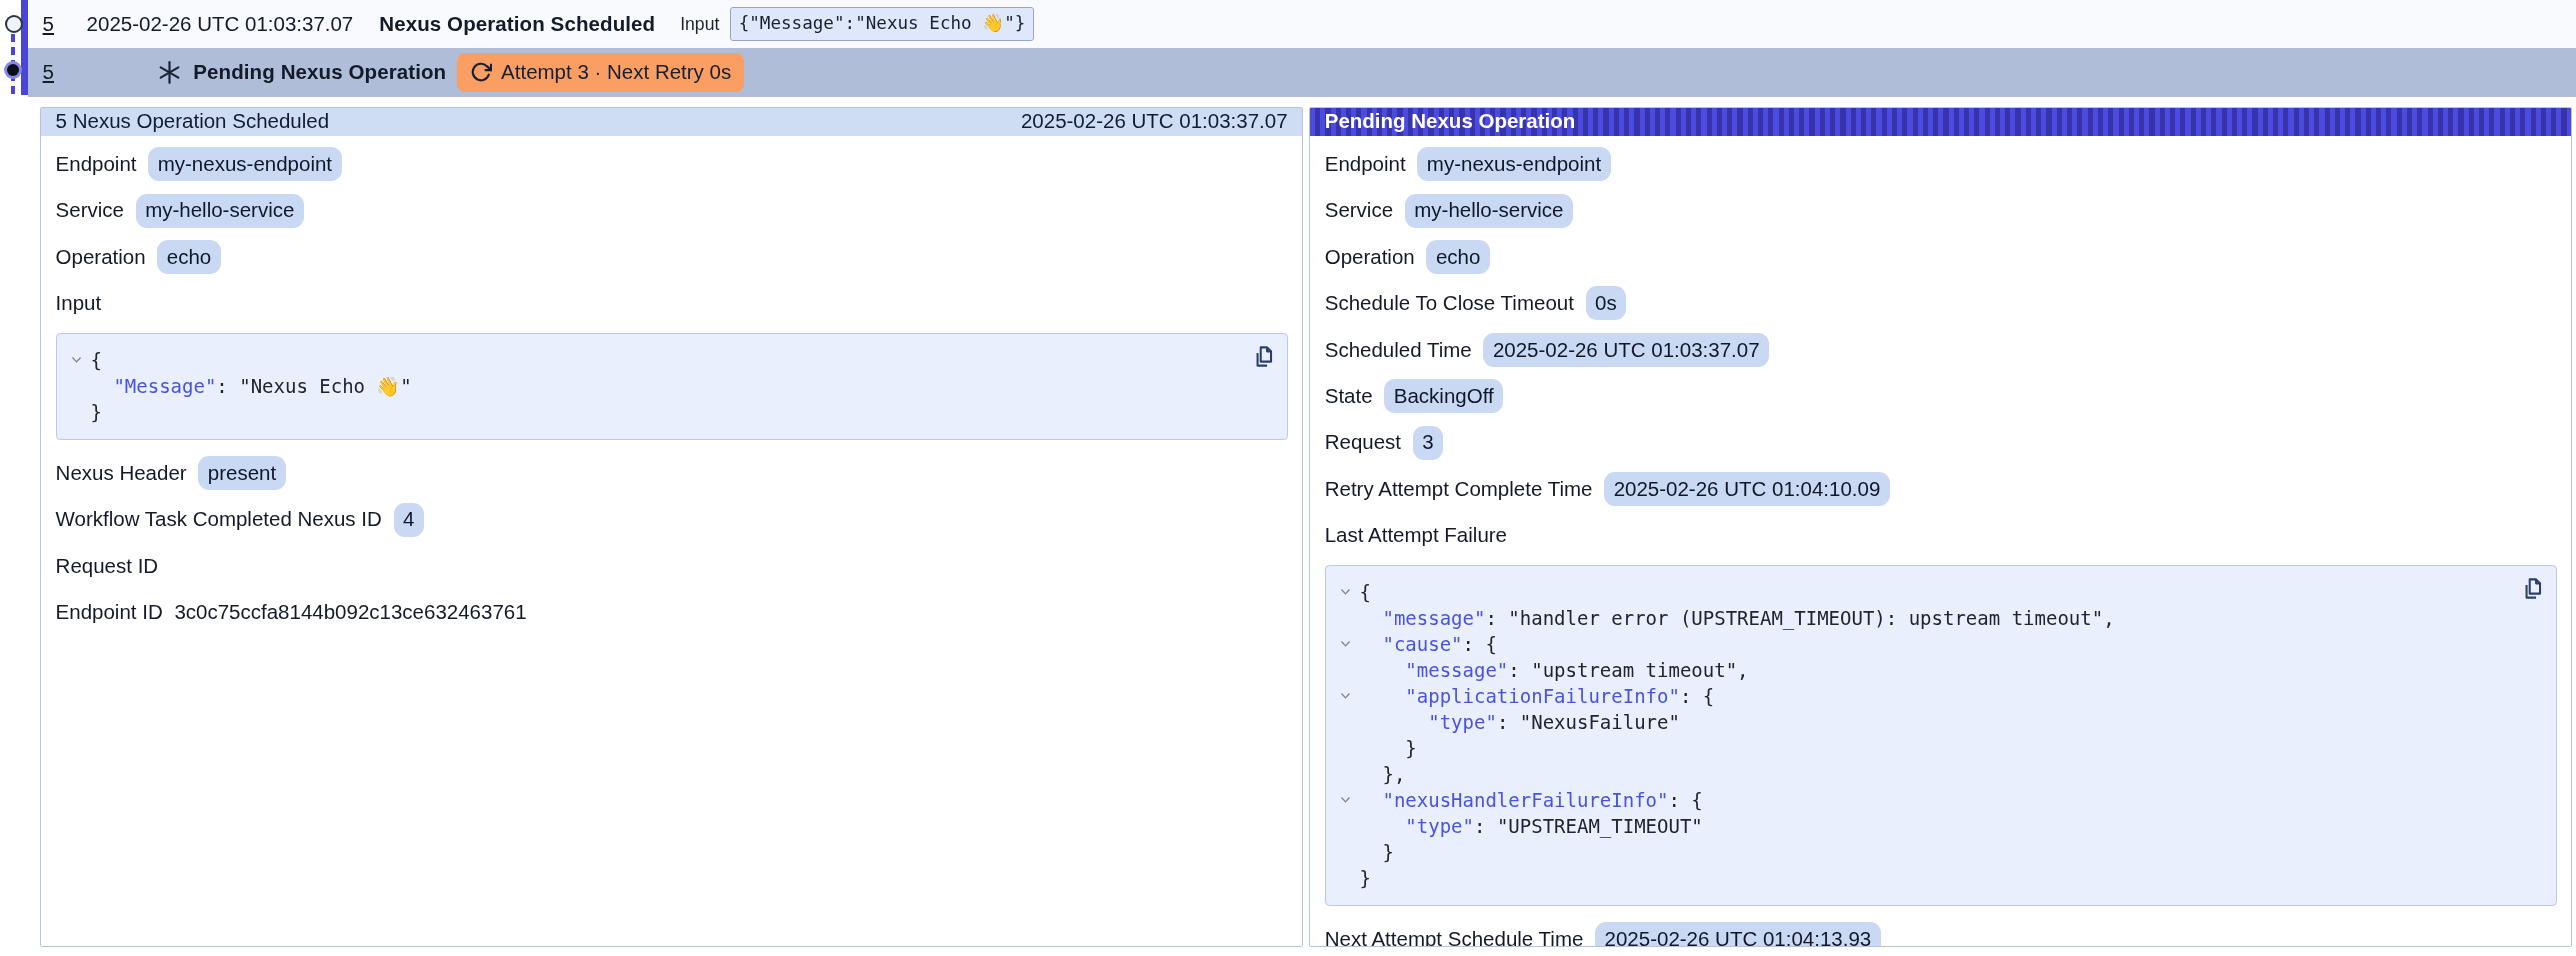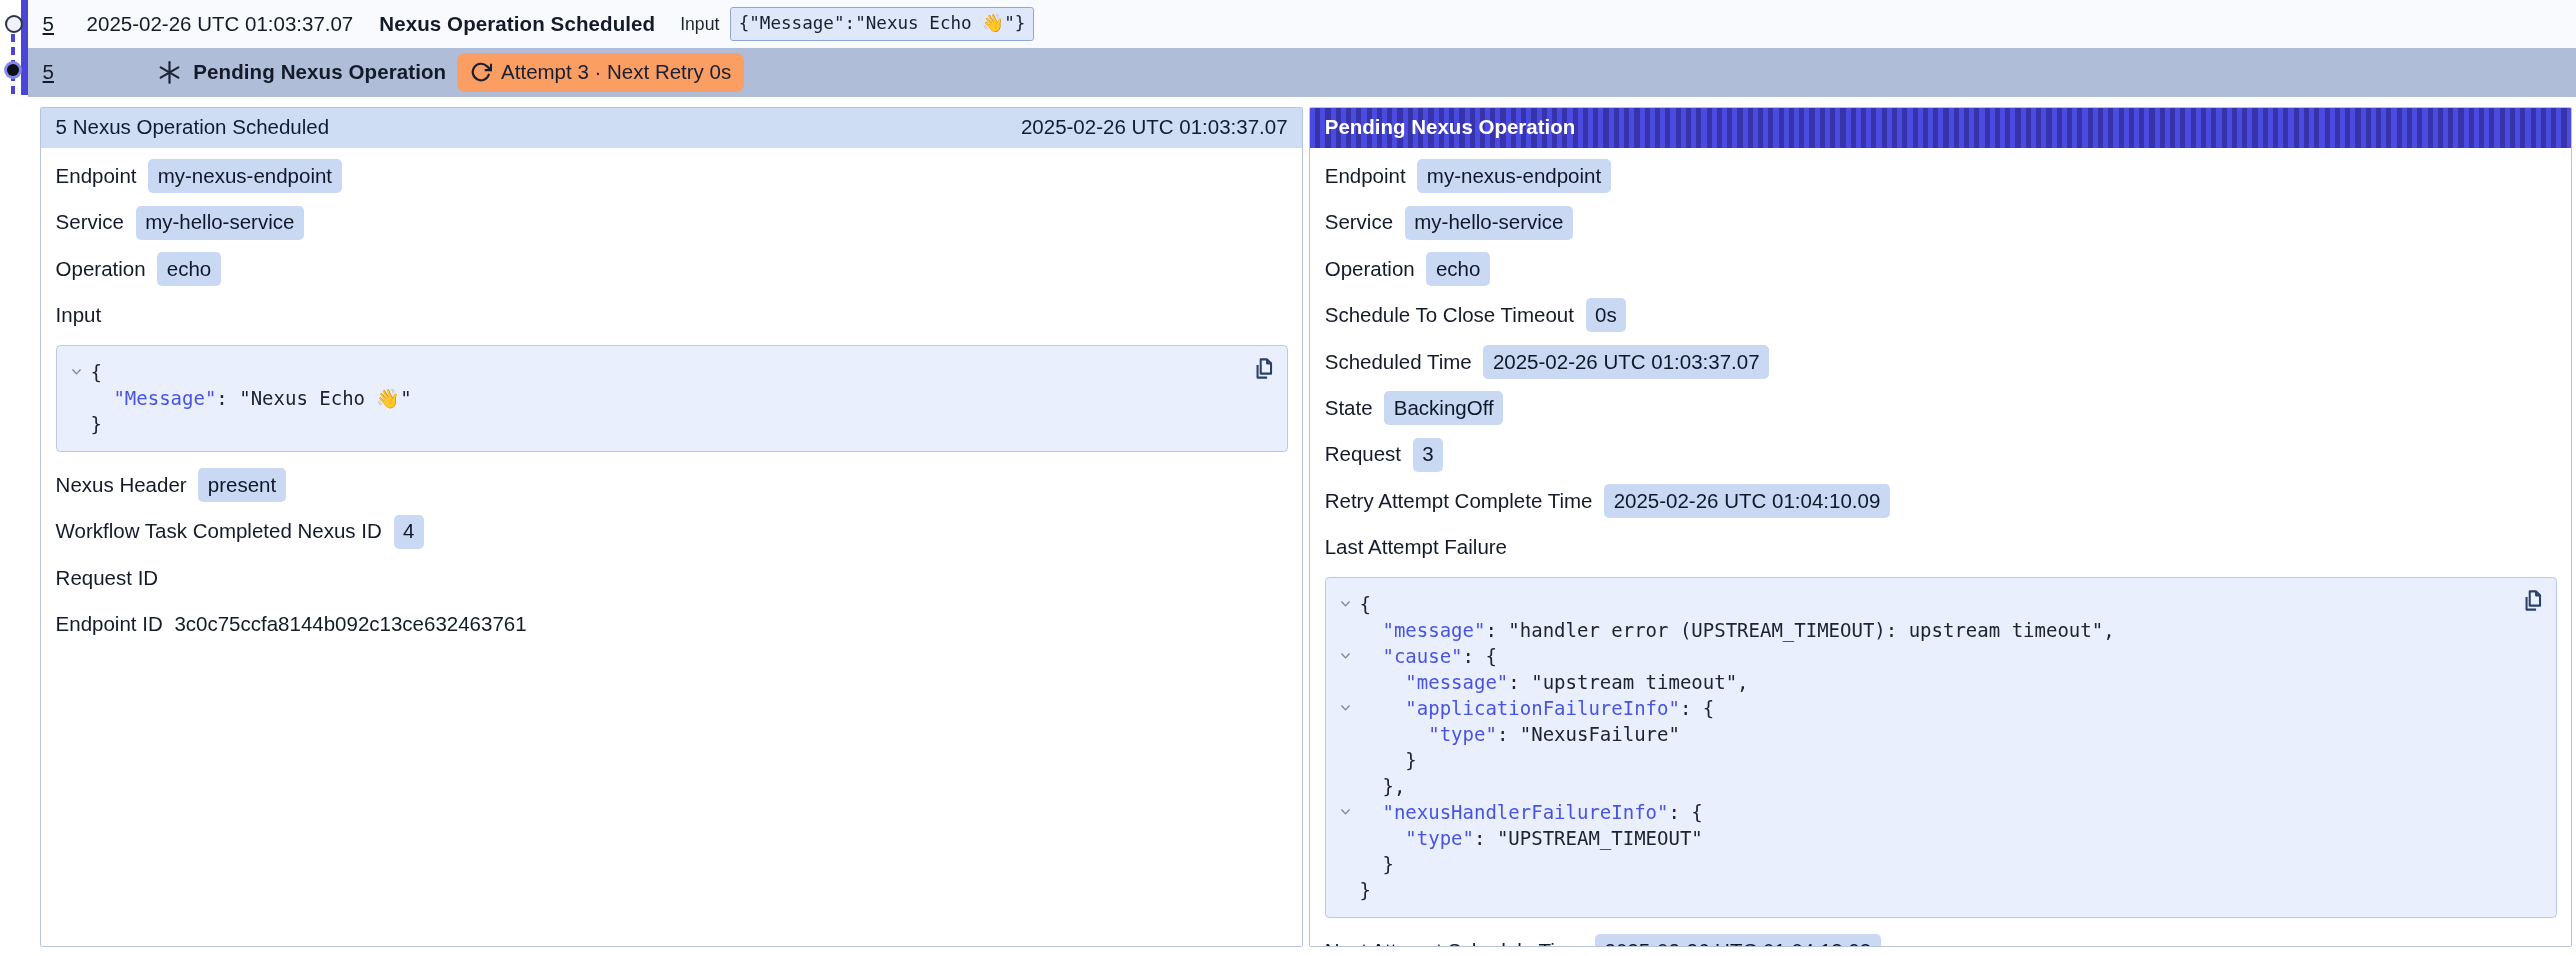--- a/index.html
+++ b/index.html
@@ -25,29 +25,29 @@
   .input-chip{font:17.6px/1.2 "DejaVu Sans Mono","Liberation Mono",monospace;background:var(--input-chip-bg);
     border:1.1px solid var(--input-chip-border);border-radius:2.9px;padding:5.1px 8px;color:#17202e;cursor:pointer;}
   .ast{margin:0 11.7px 0 70px;display:flex;}
   .retry-chip{display:flex;align-items:center;gap:9.5px;background:var(--retry-badge-bg);color:#181f33;
     border-radius:8px;padding:6.6px 12.4px;margin-left:11px;justify-content:flex-end;}
 
   
   .cards{display:flex;gap:5.9px;margin:9.5px 3.7px 0 40px;height:840px;}
   .card{border:1.1px solid #b6c4dc;background:#fff;border-radius:1.5px;overflow:hidden;
     display:flex;flex-direction:column;flex:1;}
-  .card-head{height:40px;flex:none;display:flex;align-items:center;justify-content:space-between;
+  .card-head{height:28px;flex:none;display:flex;align-items:center;justify-content:space-between;
     padding:0 14.6px;font-weight:500;}
   .head-blue{background:var(--card-header-bg);color:#121c30;}
   .head-striped{background:repeating-linear-gradient(90deg,var(--stripe-light) 0 5.1px,var(--stripe-dark) 5.1px 10.3px);
     color:#fff;font-weight:600;}
   .card-body{padding:11.7px 14.6px 0 14.6px;overflow:hidden;}
   .field{display:flex;align-items:center;min-height:34px;margin-bottom:12.4px;}
   .flabel{margin-right:11.7px;}
-  .badge{background:var(--value-badge-bg);border-radius:5px;padding:3.7px 9.5px;color:#101828;}
+  .badge{background:var(--value-badge-bg);border-radius:11px;padding:3.7px 9.5px;color:#101828;}
   .vlink{color:inherit;cursor:pointer;text-align:center;}
 
   
   .codeblock{position:relative;background:var(--code-block-bg);border:1.1px solid var(--code-block-border);
     border-radius:4.4px;padding:13px 47px 14.6px 5.9px;margin:1.5px 0 16px 0;}
   .cline{display:flex;}
   .gut{width:28px;flex:none;display:flex;align-items:center;justify-content:center;color:#6b7280;}
   .ct{white-space:pre;font:19px/26px "DejaVu Sans Mono","Liberation Mono",monospace;color:#20242e;}
   .ct .k{color:var(--json-key);}
   .copy-btn{position:absolute;top:10.3px;right:11.7px;background:none;border:none;padding:0;cursor:pointer;line-height:0;}

